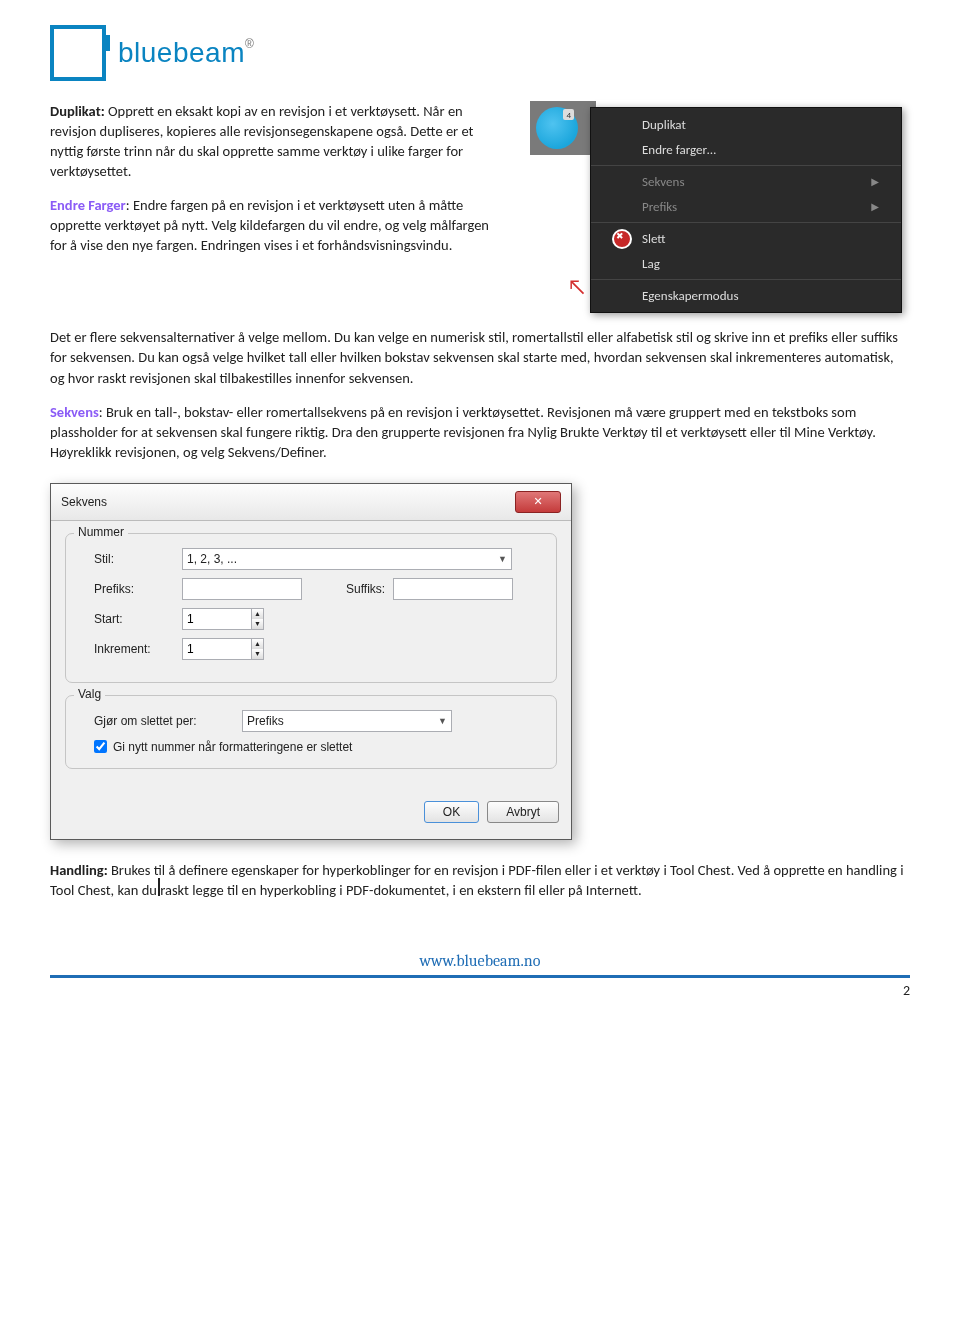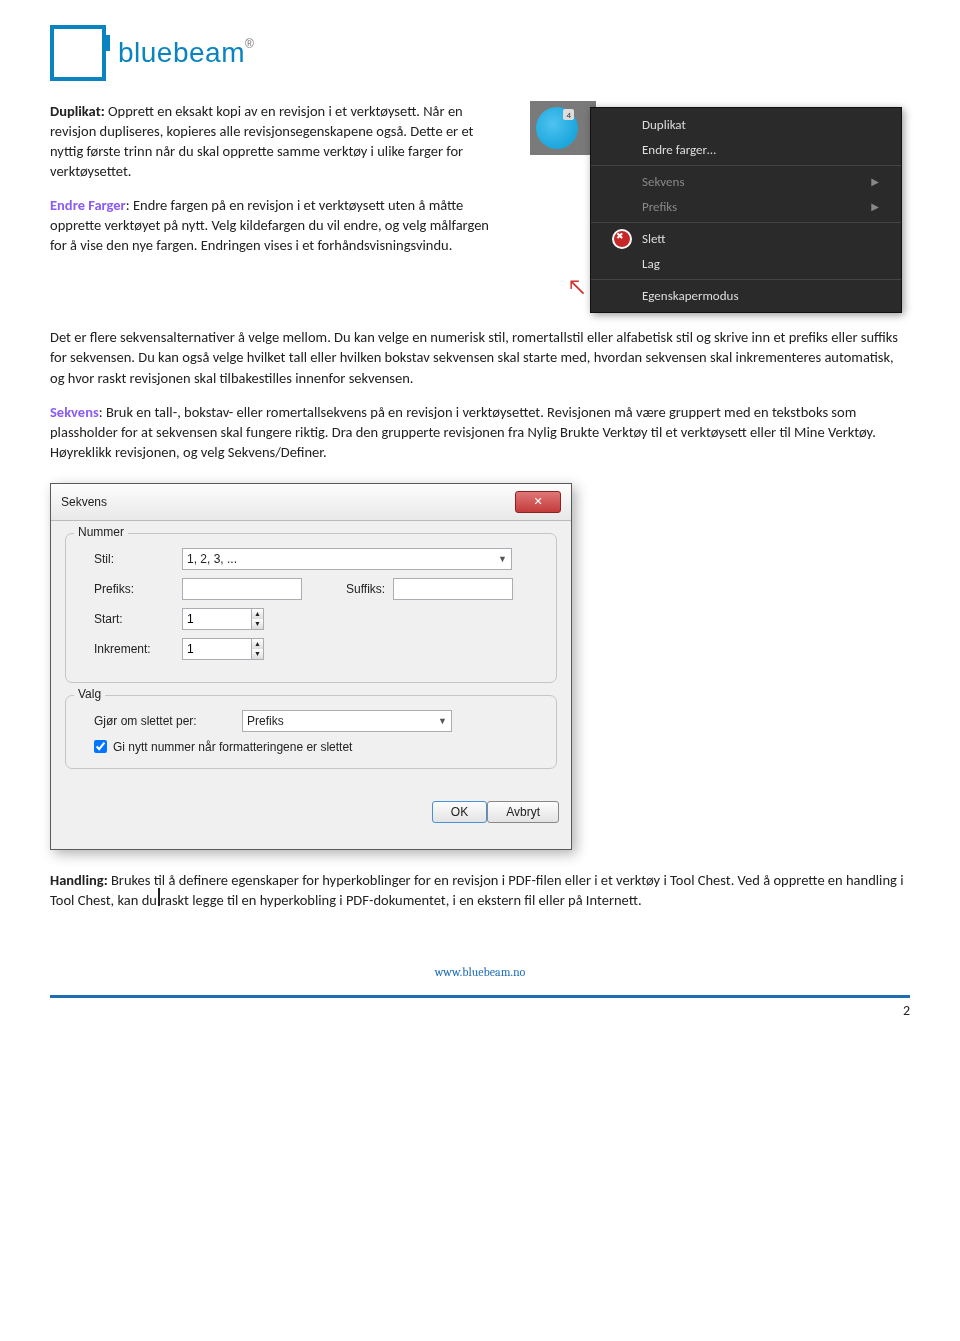--- a/index.html
+++ b/index.html
@@ -252,21 +252,22 @@
   .chk-row {
     display: flex;
     align-items: center;
     gap: 6px;
     margin-top: 6px;
   }
   .chk-row input { margin: 0; }
   .dlg-footer {
     display: flex;
     justify-content: flex-end;
-    padding: 8px 12px 26px;
+    gap: 8px;
+    padding: 8px 12px 16px;
   }
   .btn {
     background: linear-gradient(#fdfdfd,#e3e3e3);
     border: 1px solid #888;
     border-radius: 3px;
     padding: 3px 18px;
     font-size: 12px;
     cursor: pointer;
   }
   .btn.primary { border-color: #4a90d9; }
@@ -279,24 +280,24 @@
   }
 
   .footer {
     text-align: center;
     margin-top: 40px;
     padding-top: 12px;
   }
   .footer-link {
     color: #1f6db5;
     font-family: Cambria, Georgia, serif;
-    font-size: 12px;
+    font-size: 16px;
     display: inline-block;
     padding-bottom: 3px;
-    margin-bottom: 13px;
+    margin-bottom: 2px;
     text-align: center;
   }
   .footer-rule {
     height: 3px;
     background: #1f6db5;
     width: 100%;
   }
   .page-num {
     text-align: right;
     font-size: 14px;

